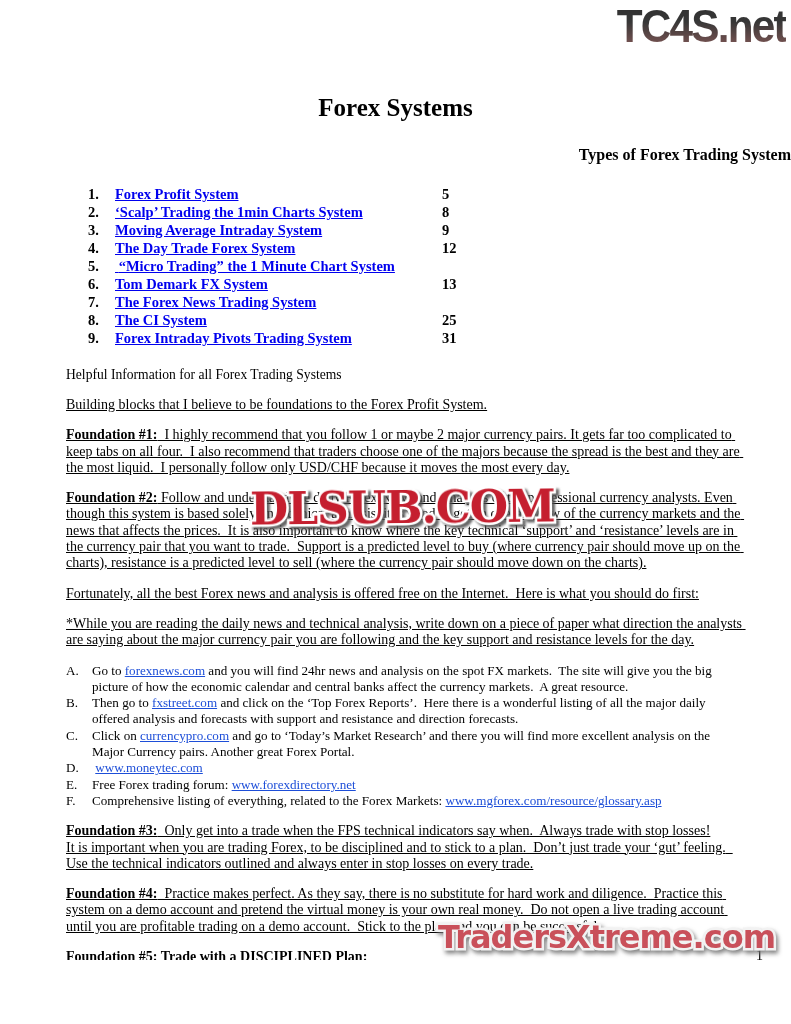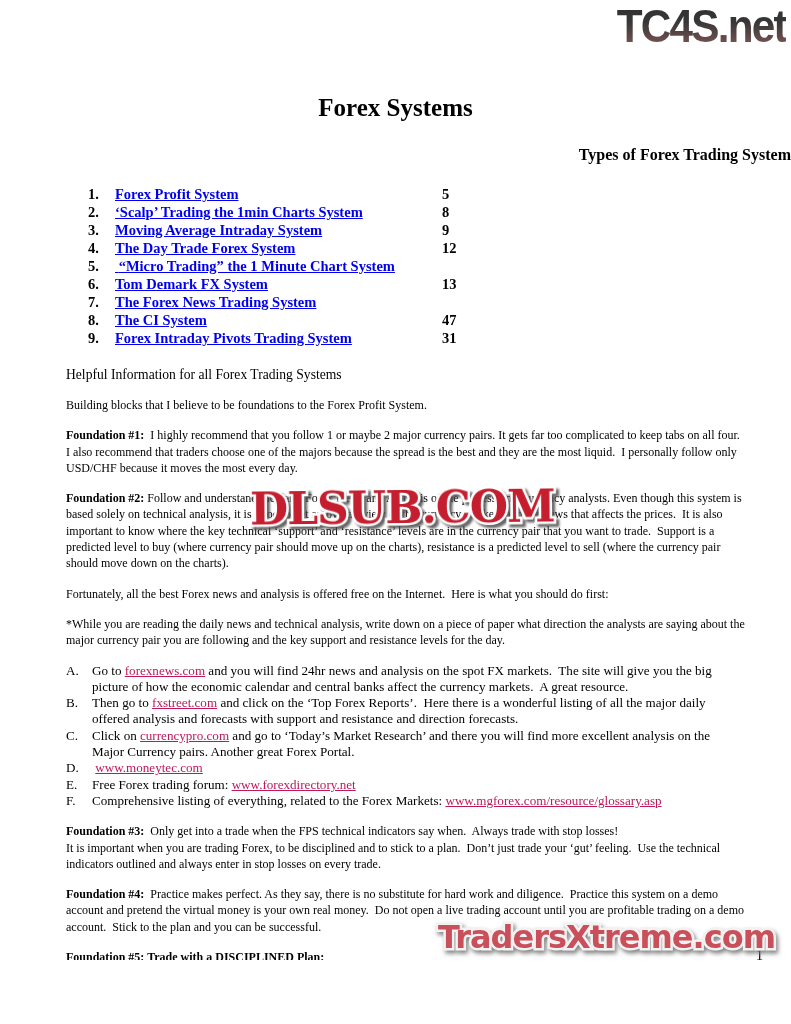--- a/index.html
+++ b/index.html
@@ -18,24 +18,24 @@
   }
   h1.title { margin:94px 0 0 0; text-align:center; font-size:25px; font-weight:bold; }
   h2.toc-heading { margin:24px 0 0 66px; font-size:16px; font-weight:bold;text-align:right; }
   .toc { list-style:none; margin:21px 0 0 88px; padding:0; }
   .toc li { display:grid; grid-template-columns:27px 327px auto; align-items:baseline;
             font-size:14.5px; font-weight:bold; line-height:18px; }
   .toc-num { }
   .toc-link { color:#0000EE; text-decoration:underline; white-space:pre-wrap; cursor:pointer; }
   .toc-page { }
   h3.helpful { margin:20px 0 0 66px; font-size:13.6px; font-weight:normal; }
-  .doc p { margin:14px 46px 0 66px; font-size:12px; line-height:16.3px; white-space:pre-wrap; }
+  .doc p { margin:14px 46px 0 66px; font-size:14px; line-height:16.3px; white-space:pre-wrap;text-decoration:underline; }
   .doc p.tight { }
   .doc b { font-weight:bold; }
-  .link { color:#be185d; text-decoration:underline; cursor:pointer; white-space:pre-wrap;font-family:Liberation Serif, serif; }
+  .link { color:#1d4ed8; text-decoration:underline; cursor:pointer; white-space:pre-wrap;font-family:Liberation Serif, serif; }
   .steps { list-style:none; margin:14px 46px 0 66px; padding:0; }
   .steps li { display:grid; grid-template-columns:26px 1fr; align-items:baseline;
               font-size:13.1px; line-height:16.3px; }
   .steps .txt { white-space:pre-wrap; }
   
   .watermark {
     position:absolute; left:250px; top:482px; z-index:5;
     font-family:"DejaVu Serif", serif; font-weight:bold; font-size:44px;
     letter-spacing:-1px; color:#c51f2f;
     -webkit-text-stroke:5px #ffffff; paint-order:stroke fill;
@@ -93,21 +93,21 @@
       <a class="toc-link">Tom Demark FX System</a>
       <span class="toc-page">13</span>
     </li>
     <li>
       <span class="toc-num">7.</span>
       <a class="toc-link">The Forex News Trading System</a>
     </li>
     <li>
       <span class="toc-num">8.</span>
       <a class="toc-link">The CI System</a>
-      <span class="toc-page">47</span>
+      <span class="toc-page">25</span>
     </li>
     <li>
       <span class="toc-num">9.</span>
       <a class="toc-link">Forex Intraday Pivots Trading System</a>
       <span class="toc-page">31</span>
     </li>
   </ol>
 
   <h3 class="helpful">Helpful Information for all Forex Trading Systems</h3>
 

